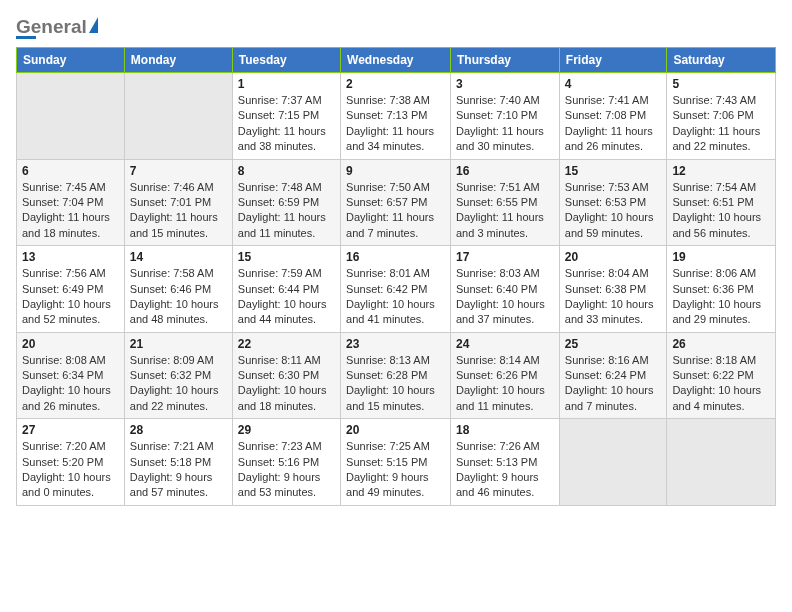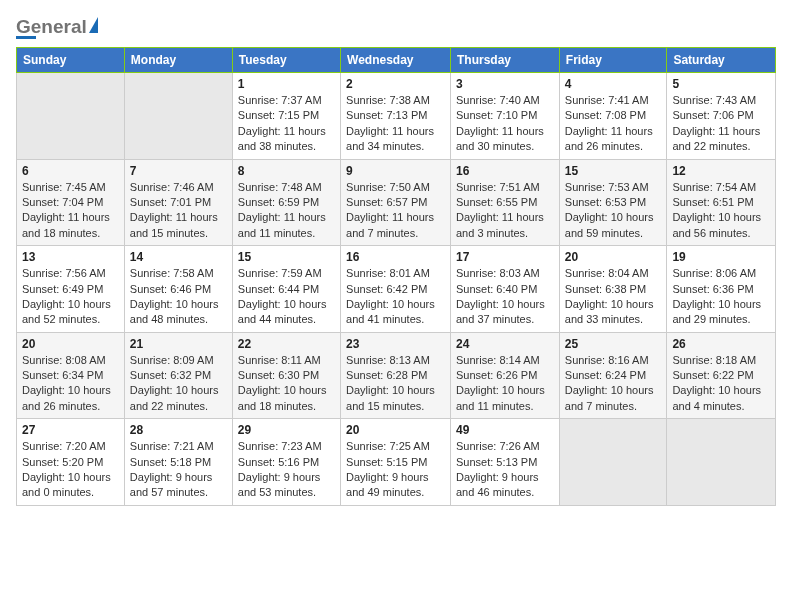--- a/index.html
+++ b/index.html
@@ -232,20 +232,20 @@
         </td>
         <td>
           <div class="day-num">29</div>
           <div class="day-info">Sunrise: 7:23 AM<br>Sunset: 5:16 PM<br>Daylight: 9 hours and 53 minutes.</div>
         </td>
         <td>
           <div class="day-num">20</div>
           <div class="day-info">Sunrise: 7:25 AM<br>Sunset: 5:15 PM<br>Daylight: 9 hours and 49 minutes.</div>
         </td>
         <td>
-          <div class="day-num">49</div>
+          <div class="day-num">18</div>
           <div class="day-info">Sunrise: 7:26 AM<br>Sunset: 5:13 PM<br>Daylight: 9 hours and 46 minutes.</div>
         </td>
         <td class="empty-cell"></td>
         <td class="empty-cell"></td>
       </tr>
     </tbody>
 </table>
 
 </body></html>

